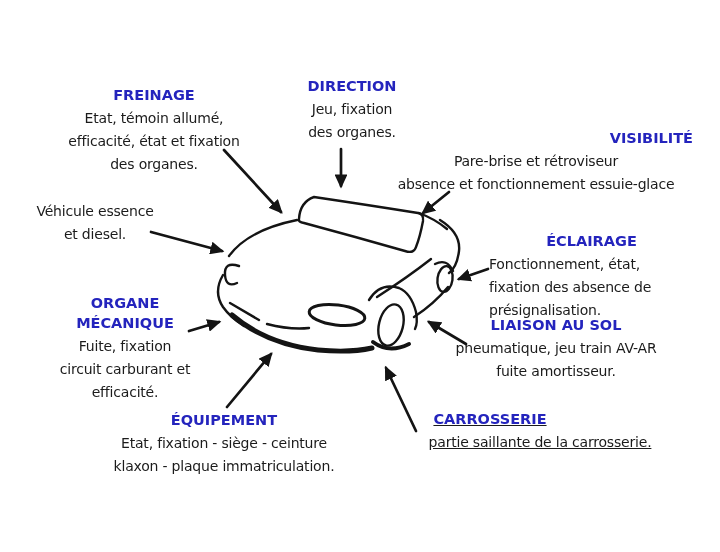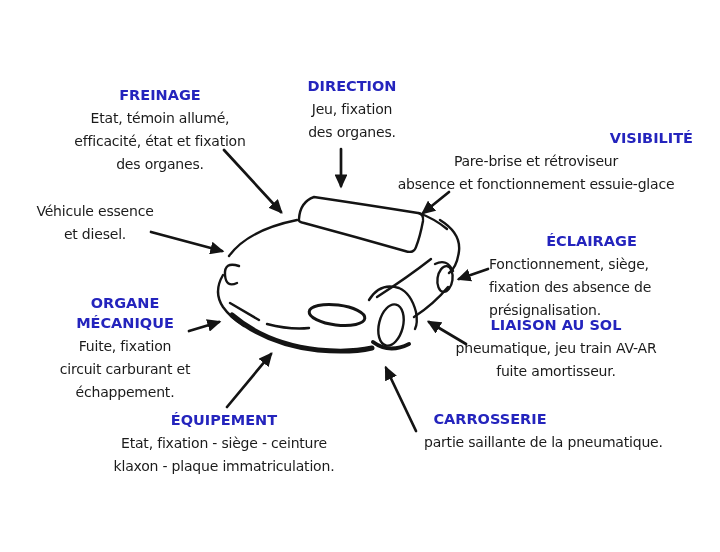--- a/index.html
+++ b/index.html
@@ -71,21 +71,21 @@
       <line x1="449" y1="192" x2="423" y2="213" marker-end="url(#ah)"></line>
       <line x1="151" y1="232" x2="222" y2="251" marker-end="url(#ah)"></line>
       <line x1="189" y1="331" x2="219" y2="322" marker-end="url(#ah)"></line>
       <line x1="488" y1="269" x2="459" y2="279" marker-end="url(#ah)"></line>
       <line x1="466" y1="344" x2="429" y2="322" marker-end="url(#ah)"></line>
       <line x1="227" y1="407" x2="271" y2="354" marker-end="url(#ah)"></line>
       <line x1="416" y1="431" x2="386" y2="368" marker-end="url(#ah)"></line>
     </g>
   </svg>
 
-  <div class="label" style="left:30px;top:85px;width:260px;">
+  <div class="label" style="left:24px;top:85px;width:260px;">
     <div class="title">FREINAGE</div>
     <div class="line">Etat, témoin allumé,</div>
     <div class="line">efficacité, état et fixation</div>
     <div class="line">des organes.</div>
   </div>
 
   <div class="label" style="left:287px;top:76px;width:130px;">
     <div class="title">DIRECTION</div>
     <div class="line">Jeu, fixation</div>
     <div class="line">des organes.</div>
@@ -97,42 +97,42 @@
     <div class="line">absence et fonctionnement essuie-glace</div>
   </div>
 
   <div class="label" style="left:20px;top:200px;width:150px;">
     <div class="line">Véhicule essence</div>
     <div class="line">et diesel.</div>
   </div>
 
   <div class="label align-left" style="left:489px;top:211px;width:185px;">
     <div class="title" style="transform:translateX(10px);margin-top:20px;">ÉCLAIRAGE</div>
-    <div class="line">Fonctionnement, siège,</div>
+    <div class="line">Fonctionnement, état,</div>
     <div class="line">fixation des absence de</div>
     <div class="line">présignalisation.</div>
   </div>
 
   <div class="label" style="left:40px;top:293px;width:170px;">
     <div class="title">ORGANE MÉCANIQUE</div>
     <div class="line">Fuite, fixation</div>
     <div class="line">circuit carburant et</div>
-    <div class="line">échappement.</div>
+    <div class="line">efficacité.</div>
   </div>
 
   <div class="label" style="left:449px;top:315px;width:214px;">
     <div class="title">LIAISON AU SOL</div>
     <div class="line">pneumatique, jeu train AV-AR</div>
     <div class="line">fuite amortisseur.</div>
   </div>
 
   <div class="label" style="left:95px;top:410px;width:258px;">
     <div class="title">ÉQUIPEMENT</div>
     <div class="line">Etat, fixation - siège - ceinture</div>
     <div class="line">klaxon - plaque immatriculation.</div>
   </div>
 
-  <div class="label" style="left:374px;top:409px;width:232px;">
+  <div class="label" style="left:374px;top:409px;width:232px;text-decoration:underline;">
     <div class="title">CARROSSERIE</div>
-    <div class="line" style="transform:translateX(50px);">partie saillante de la pneumatique.</div>
+    <div class="line" style="transform:translateX(50px);">partie saillante de la carrosserie.</div>
   </div>
 
 </div>
 
 </body></html>

